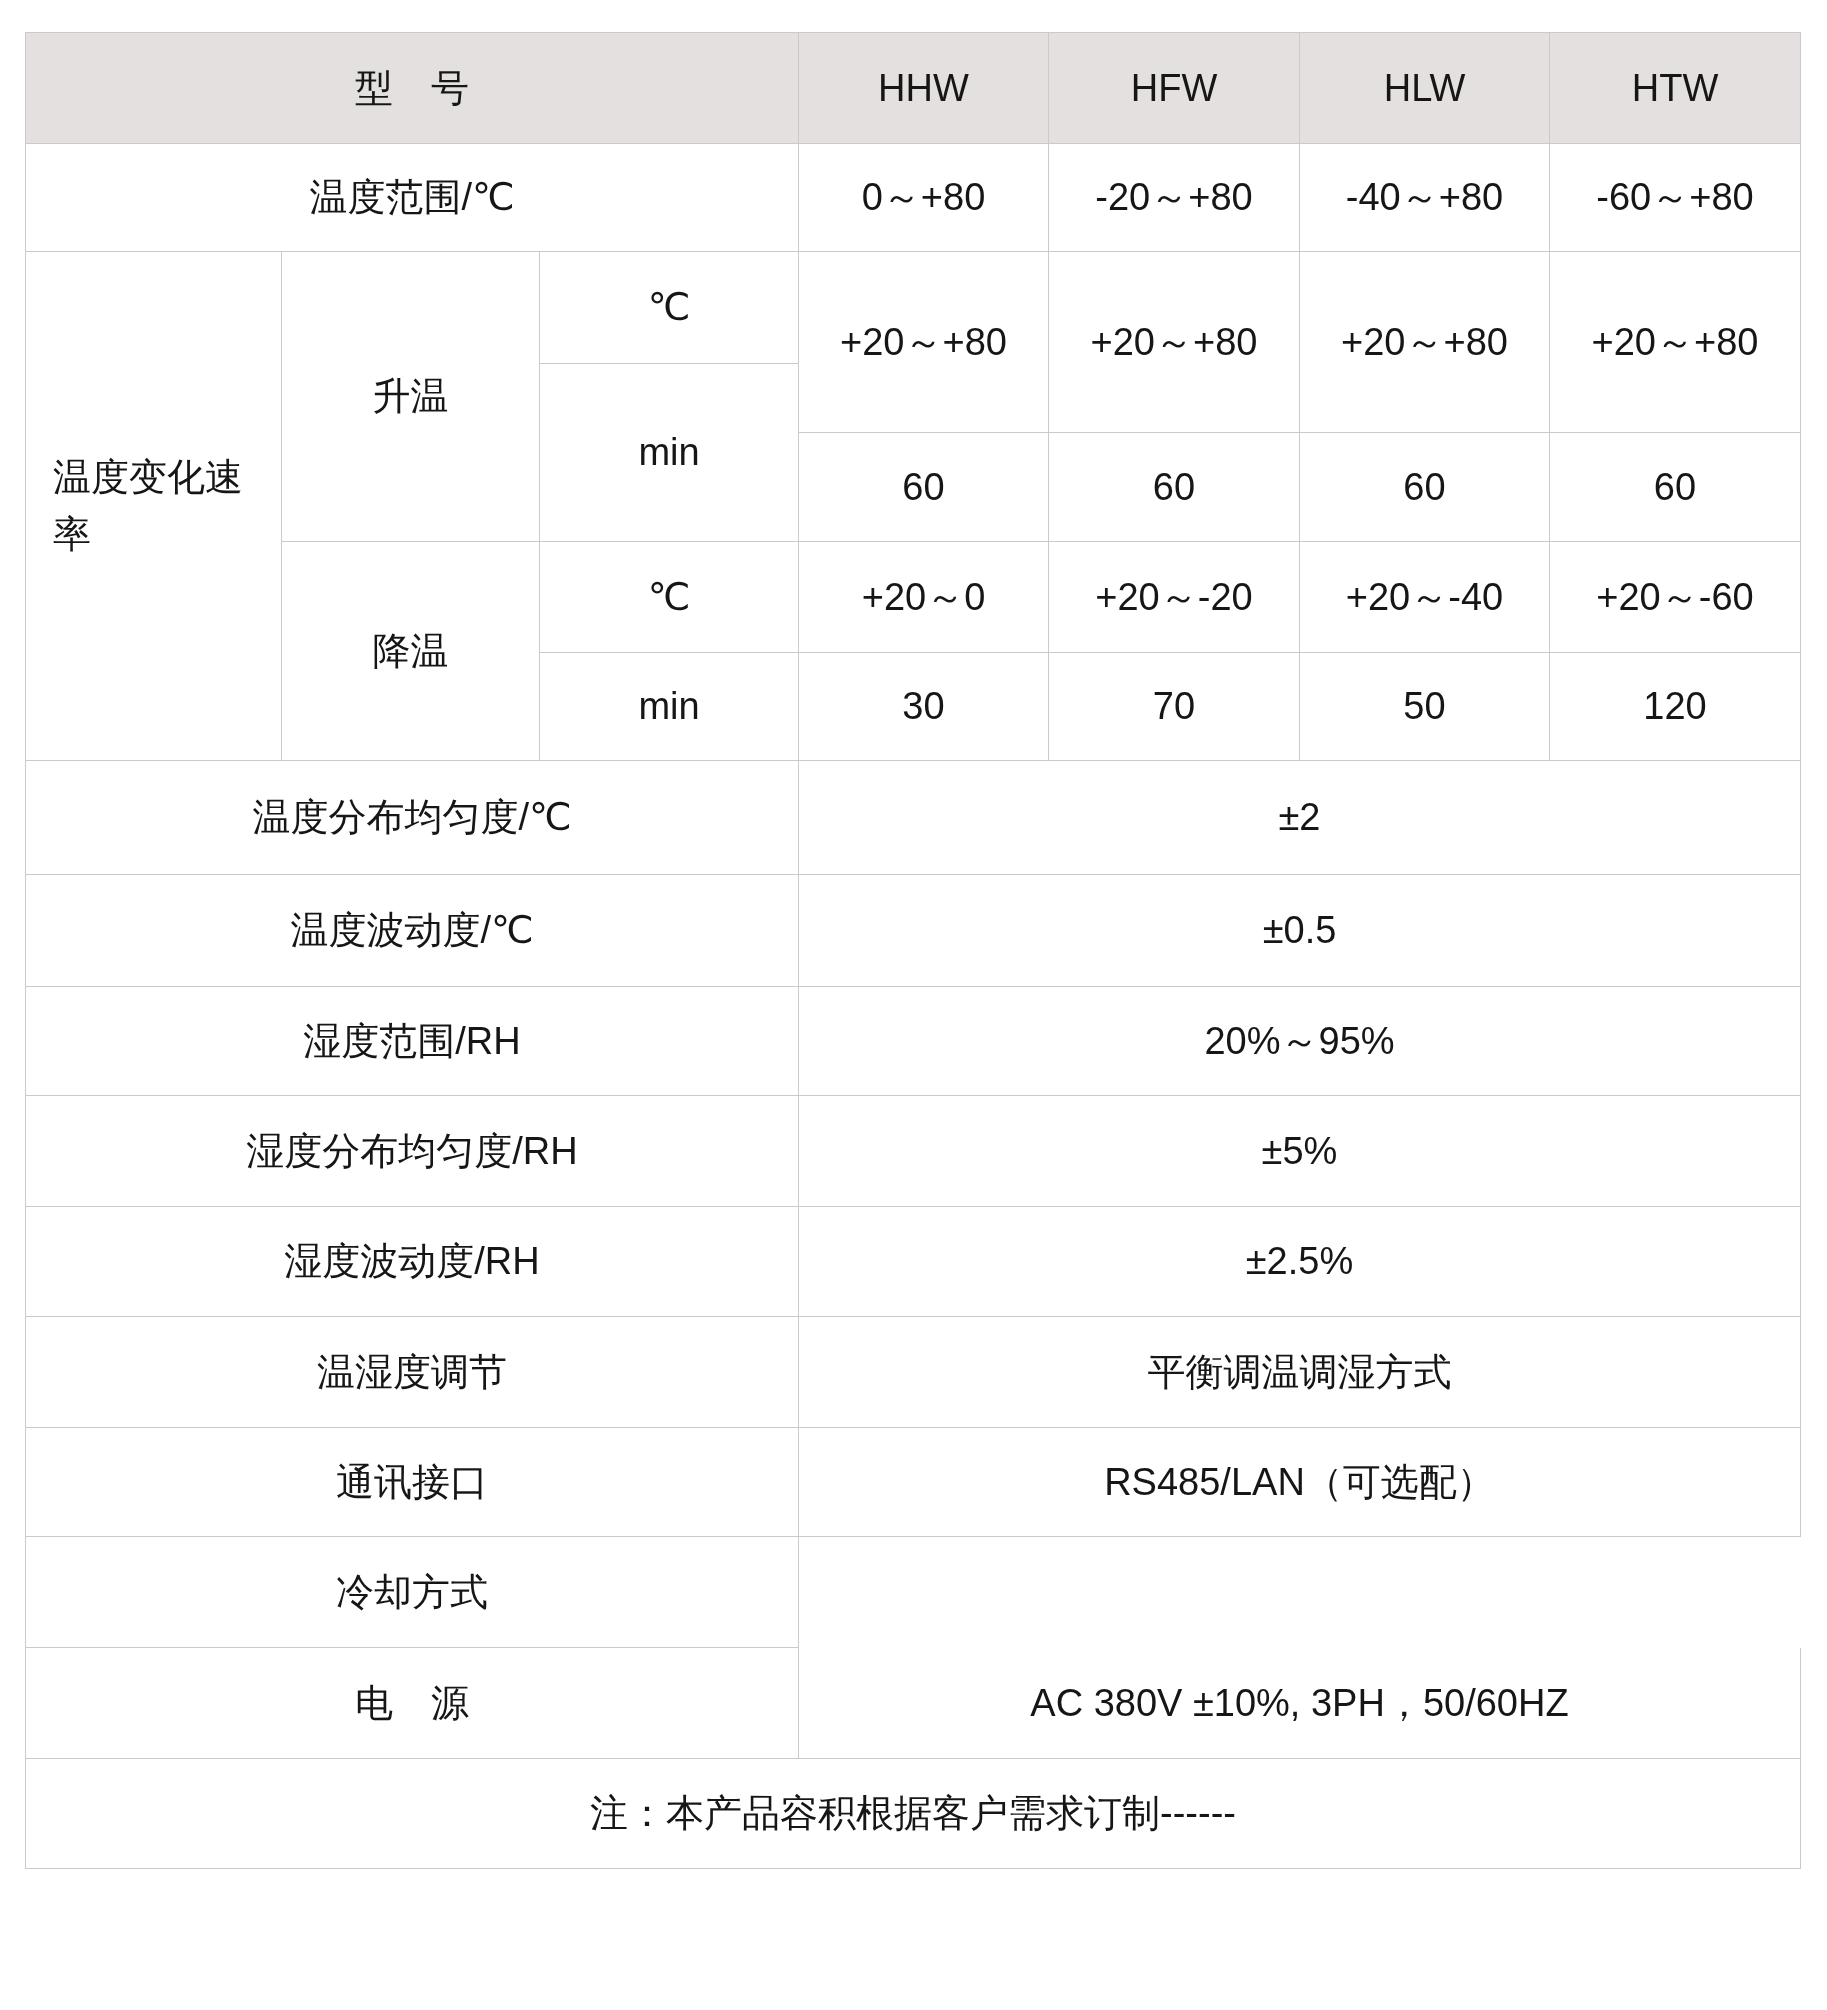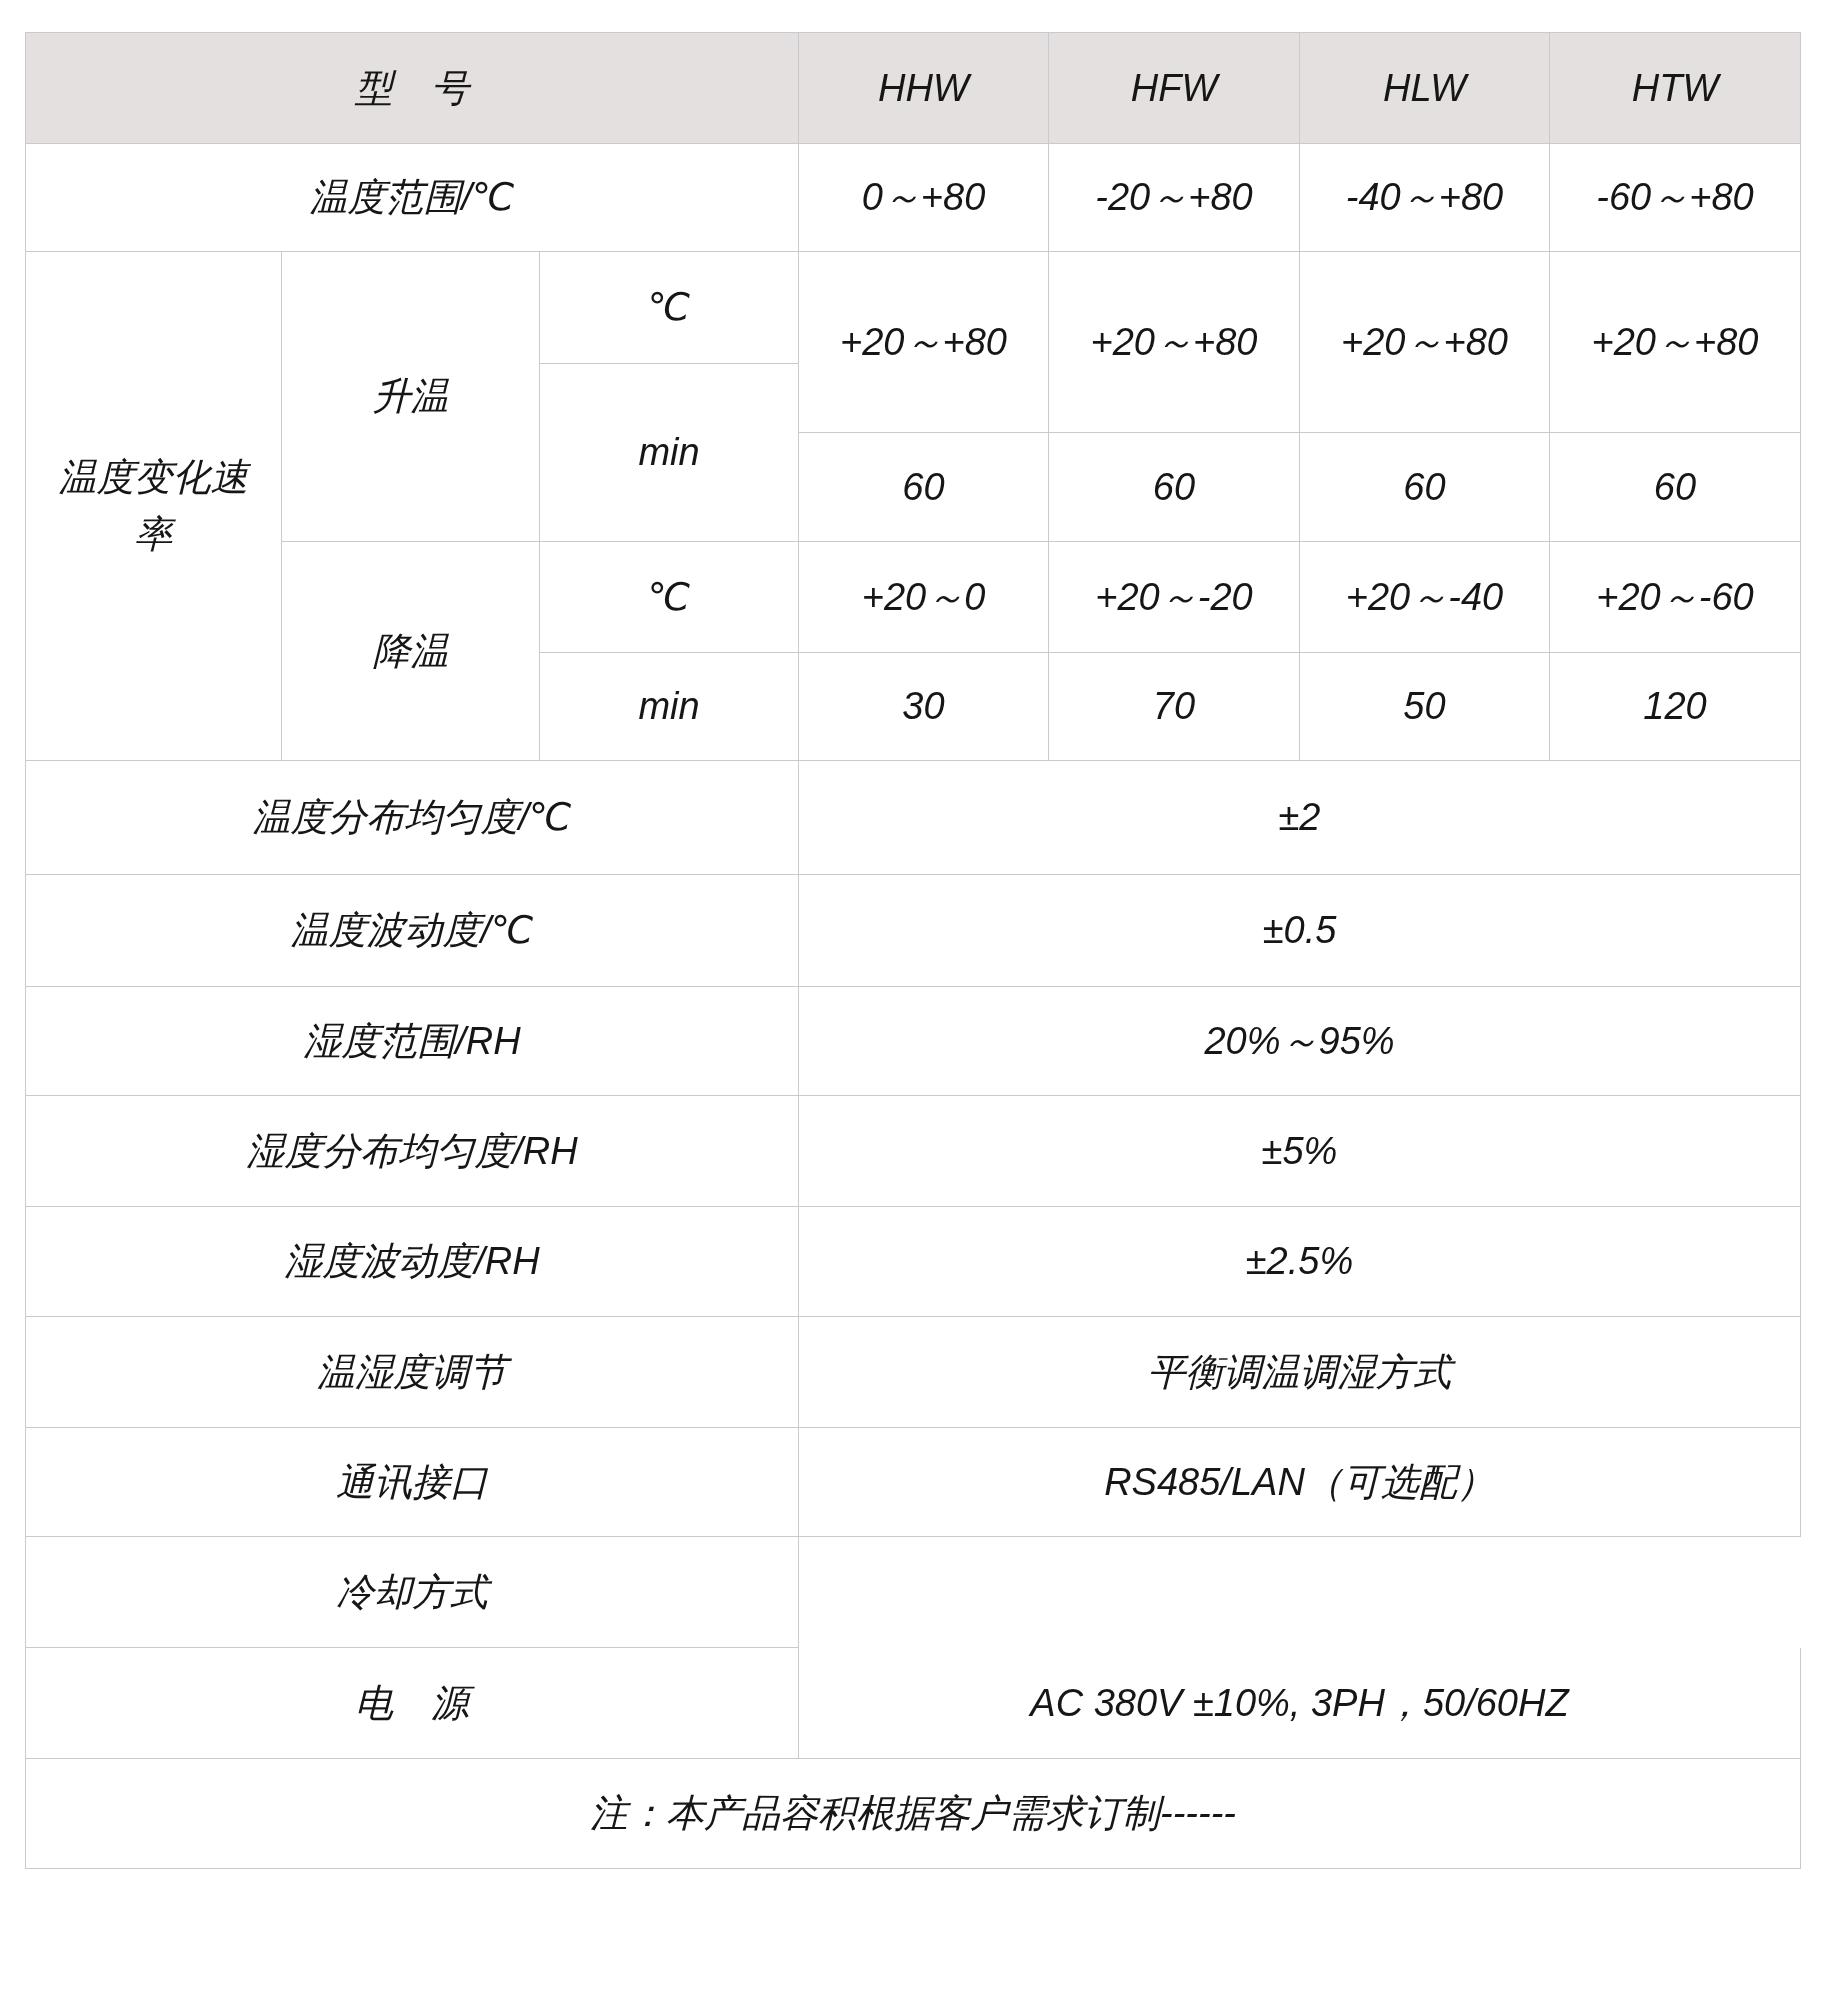--- a/index.html
+++ b/index.html
@@ -20,25 +20,24 @@
     grid-template-columns:256px 258px 259px 250px 251px 250px 251px;
     grid-template-rows:111px 108px 112px 69px 109px 111px 108px 114px 112px 109px 111px 110px 111px 109px 111px 111px 110px;
     border-top:1.8px solid var(--bc);
     border-left:1.8px solid var(--bc);
     background:#ffffff;
   }
   .c{
     border-right:1.8px solid var(--bc);
     border-bottom:1.8px solid var(--bc);
     display:flex;align-items:center;justify-content:center;
-    text-align:center;
+    text-align:left;
     font-size:38px;line-height:1.5;
     box-sizing:border-box;
     overflow:hidden;
-    font-style:italic;
   }
   .hd{background:var(--hbg);}
   .wrap-narrow{max-width:201px;display:inline-block;}
 </style>
 </head>
 <body>
 
 <div class="canvas">
   <div class="grid">
 

